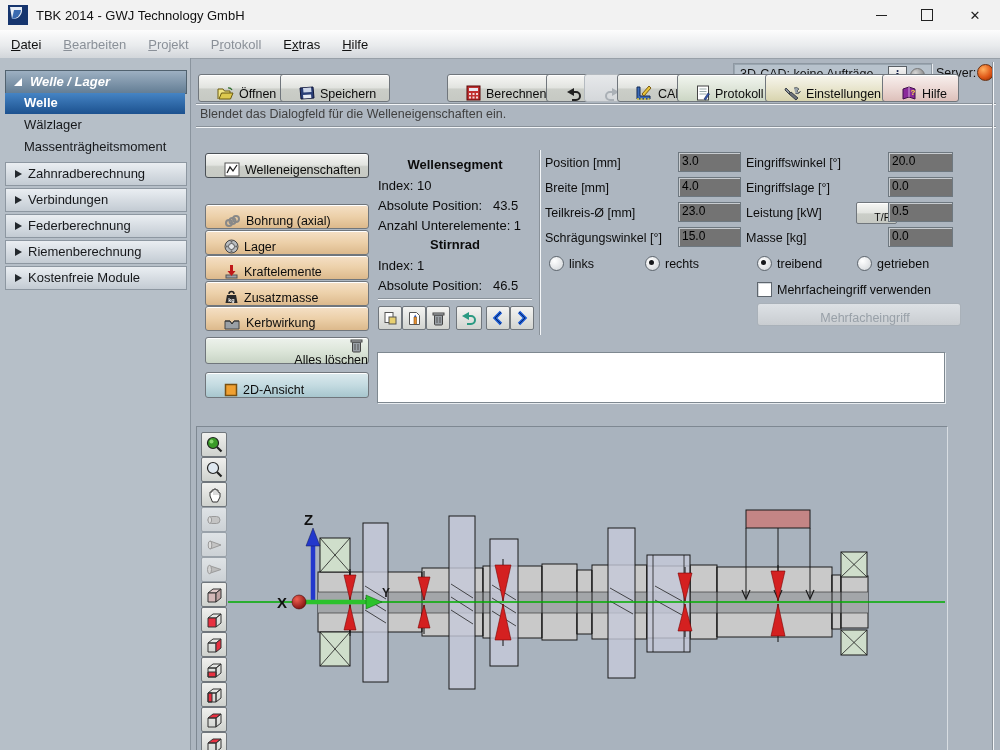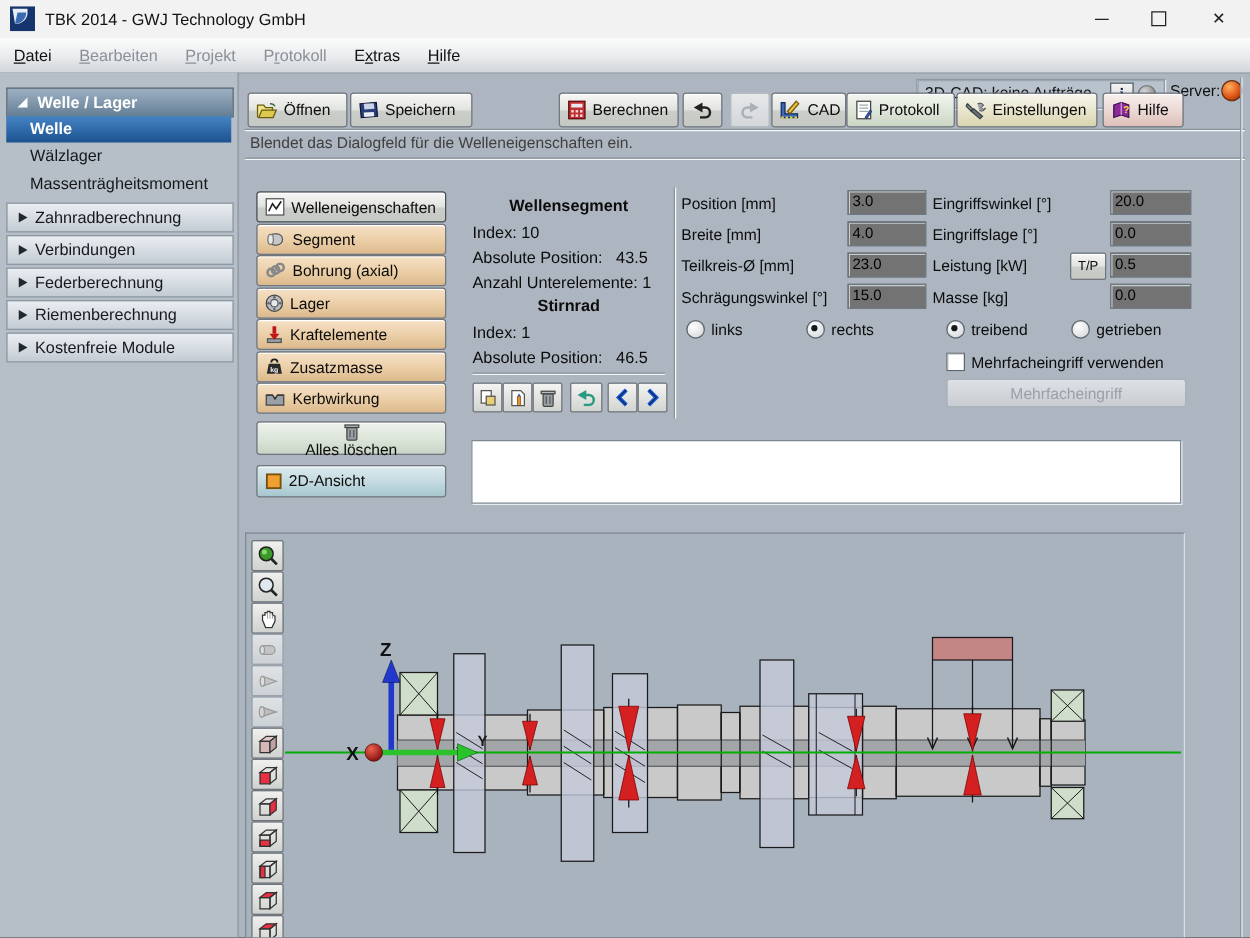--- a/index.html
+++ b/index.html
@@ -30,38 +30,38 @@
     color:#101a46;text-align:center;line-height:16px;}
   .grayball{left:176px;top:4px;width:13px;height:13px;border-radius:50%;
     background:radial-gradient(circle at 35% 30%,#d6d6d6,#8b8b8b 70%);border:1px solid #777;}
   .serverlabel{left:936px;top:36px;font-size:12.5px;color:#111;}
   .serverball{left:977px;top:34px;width:15px;height:15px;border-radius:50%;
     background:radial-gradient(circle at 35% 30%,#ffb060,#e05818 55%,#8a2a00);border:1px solid #6a3010;}
   
   .sidebar{left:0;top:58px;width:190px;height:692px;background:#b6bfc8;border-right:1px solid #8a949e;}
   .navheader{left:5px;top:70px;width:180px;height:22px;
     background:linear-gradient(#9db0c2,#647e95);border:1px solid #51626f;
-    color:#fff;font-weight:bold;font-size:13px;line-height:21px;}
+    color:#fff;font-weight:bold;font-size:13px;line-height:21px;font-style:italic;}
   .navheader .lbl{margin-left:24px;}
   .tri-exp{position:absolute;left:8px;top:7px;width:0;height:0;
     border-bottom:8px solid #fff;border-left:8px solid transparent;}
   .navsel{left:5px;top:93px;width:180px;height:21px;
     background:linear-gradient(#4584c4,#1c518f);color:#fff;font-weight:bold;
     font-size:13px;line-height:20px;}
   .navsel .lbl{margin-left:19px;}
   .navchild{left:24px;font-size:13px;color:#16181b;}
   .navsect{left:5px;width:180px;height:22px;background:linear-gradient(#eaeef2,#c3cbd3);
     border:1px solid #8d97a1;font-size:13px;color:#16181b;line-height:21px;}
   .navsect .lbl{margin-left:22px;}
   .tri-col{position:absolute;left:9px;top:7px;width:0;height:0;
     border-left:7px solid #23282d;border-top:4px solid transparent;border-bottom:4px solid transparent;}
   
   .btn{border:1px solid #70767c;border-radius:3px;box-shadow:inset 0 1px 0 #fff;
-    display:flex;align-items:center;font-size:12.5px;color:#0c0c0c;
-    background:linear-gradient(#f7f7f5,#e2e4e0 48%,#cbcec8 55%,#c6c9c3);}
+    display:flex;align-items:flex-end;font-size:12.5px;color:#0c0c0c;
+    background:linear-gradient(#f7f7f5,#e2e4e0 48%,#cbcec8 55%,#c6c9c3);padding-left:12px;}
   .btn .ic{margin:0 5px 0 6px;flex:0 0 auto;display:flex;}
   .tint-y{background:linear-gradient(#f7f6ee,#e9e6cf 50%,#d8d4ae);}
   .tint-p{background:linear-gradient(#f8f0ee,#ecd9d5 50%,#ddc0ba);}
   .tint-g{background:linear-gradient(#f2f6f0,#dfe6da 50%,#ccd6c4);}
   .btn-tan{background:linear-gradient(#f5e0c6,#ecd0a9 50%,#dcb98c);}
   .btn-grn{background:linear-gradient(#edf2ec,#dde6da 50%,#c8d4c5);flex-direction:column;}
   .btn-cyn{background:linear-gradient(#dceaee,#c4dbe1 50%,#a7c6ce);}
   .btn-flat{border:1px solid #b4bac0;box-shadow:none;background:linear-gradient(#e6e8ea,#d4d7da);}
   .btn-dis{border:1px solid #a9b1b9;box-shadow:none;color:#98a0a8;
     background:linear-gradient(#dde1e5,#c9cdd1);justify-content:center;}
@@ -228,27 +228,20 @@
   <div class="abs groove" style="left:196px;top:126px;width:800px;height:1px;"></div>
   <div class="abs vgroove" style="left:992px;top:62px;width:1px;height:688px;"></div>
 
   <div class="abs btn" style="left:205px;top:153px;width:150px;height:23px;border-color:#4a5056;">
     <svg class="ic" width="16" height="15" viewBox="0 0 16 15">
       <rect x="1" y="1" width="14" height="13" fill="#fff" stroke="#555"></rect>
       <path d="M3 11 L6 5 L9 9 L13 3" fill="none" stroke="#222" stroke-width="1.3"></path>
     </svg>
     <span>Welleneigenschaften</span>
   </div>
-  <div class="abs btn btn-tan" style="left:205px;top:179px;width:150px;height:23px;">
-    <svg class="ic" width="17" height="13" viewBox="0 0 17 13">
-      <rect x="3" y="2" width="11" height="9" rx="4.5" fill="#c8c8cc" stroke="#555"></rect>
-      <ellipse cx="4.5" cy="6.5" rx="2.2" ry="4" fill="#e8e8ea" stroke="#777"></ellipse>
-    </svg>
-    <span>Segment</span>
-  </div>
   <div class="abs btn btn-tan" style="left:205px;top:204px;width:150px;height:23px;">
     <svg class="ic" width="17" height="13" viewBox="0 0 17 13">
       <g fill="none" stroke="#888" stroke-width="2">
         <circle cx="5" cy="8" r="3"></circle>
           <circle cx="8.5" cy="6" r="3"></circle>
           <circle cx="12" cy="4" r="3"></circle>
       </g>
     </svg>
     <span>Bohrung (axial)</span>
   </div>

